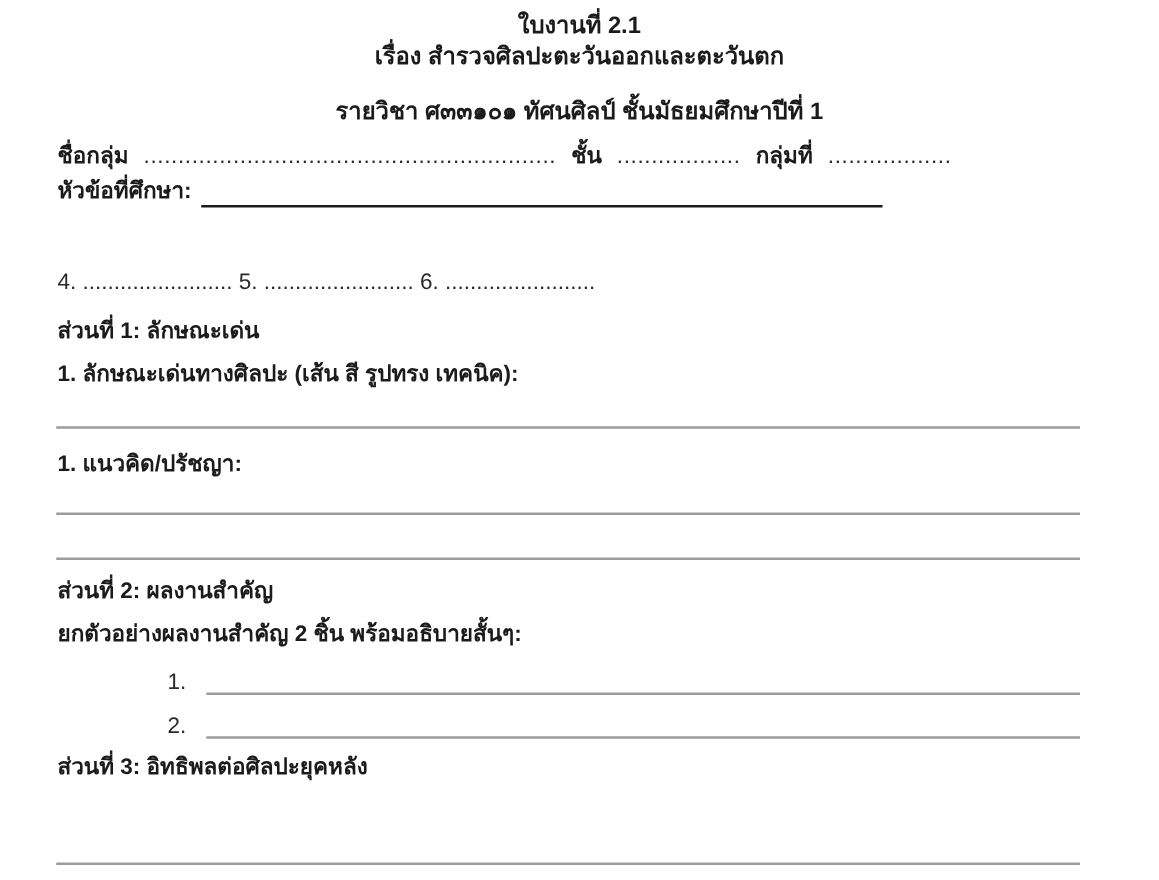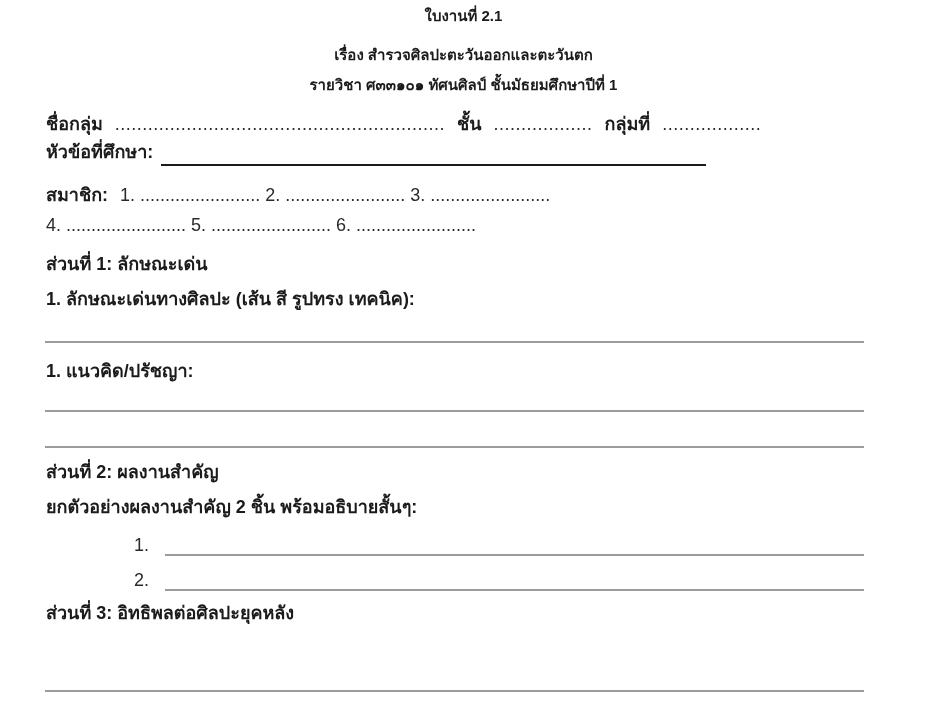--- a/index.html
+++ b/index.html
@@ -9,21 +9,21 @@
     background:#ffffff;
     font-family:"Liberation Sans","DejaVu Sans",sans-serif;
     color:#1b1b1b;
     font-size:18px;
     overflow:hidden;
   }
   .abs { position:absolute; white-space:nowrap; }
   .center { left:0; width:100%; text-align:center; }
   .b { font-weight:700; }
   .reg { font-weight:400; color:#2a2a2a; }
-  .title { font-size:15px; font-weight:700; }
+  .title { font-size:19px; font-weight:700; }
   .sp { margin-left:7px; }
   .dots { font-weight:400; color:#2a2a2a; letter-spacing:0.5px; }
 
   .answer-line {
     position:absolute;
     left:45px; width:819px;
     border-top:2px solid #9c9c9c;
     height:0;
   }
   .topic-row { display:flex; align-items:flex-end; height:27px; }
@@ -45,41 +45,37 @@
     border-bottom:2px solid #9c9c9c;
     margin-left:16px; height:16px;
   }
 </style>
 </head>
 <body>
 
 <div class="page">
 
   <div class="abs center title" style="top:4px;">ใบงานที่ 2.1</div>
-  <div class="abs center title" style="top:43px;">เรื่อง สำรวจศิลปะตะวันออกและตะวันตก</div>
+  <div class="abs center title" style="top:29px;">เรื่อง สำรวจศิลปะตะวันออกและตะวันตก</div>
   <div class="abs center title" style="top:73px;">รายวิชา ศ๓๓๑๐๑ ทัศนศิลป์ ชั้นมัธยมศึกษาปีที่ 1</div>
 
   <div class="abs topic-row" style="top:139px; left:46px;">
     <span class="b">หัวข้อที่ศึกษา:</span>
     <span class="topic-underline"></span>
   </div>
 
   <div class="abs" style="top:109px; left:46px;">
     <span class="b">ชื่อกลุ่ม</span>
     <span class="dots sp">............................................................</span>
     <span class="b sp">ชั้น</span>
     <span class="dots sp">..................</span>
     <span class="b sp">กลุ่มที่</span>
     <span class="dots sp">..................</span>
   </div>
 
-  <div class="abs" style="top:180px; left:46px;">
-    <span class="b">สมาชิก:</span>
-    <span class="reg sp">1. ........................ 2. ........................ 3. ........................</span>
-  </div>
   <div class="abs reg" style="top:215px; left:46px;">4. ........................ 5. ........................ 6. ........................</div>
 
   <div class="abs b" style="top:249px; left:46px;">ส่วนที่ 1: ลักษณะเด่น</div>
   <div class="abs b" style="top:284px; left:46px;">1. ลักษณะเด่นทางศิลปะ (เส้น สี รูปทรง เทคนิค):</div>
 
   <div class="answer-line" style="top:341px;"></div>
 
   <div class="abs b" style="top:356px; left:46px;">1. แนวคิด/ปรัชญา:</div>
 
   <div class="answer-line" style="top:410px;"></div>

